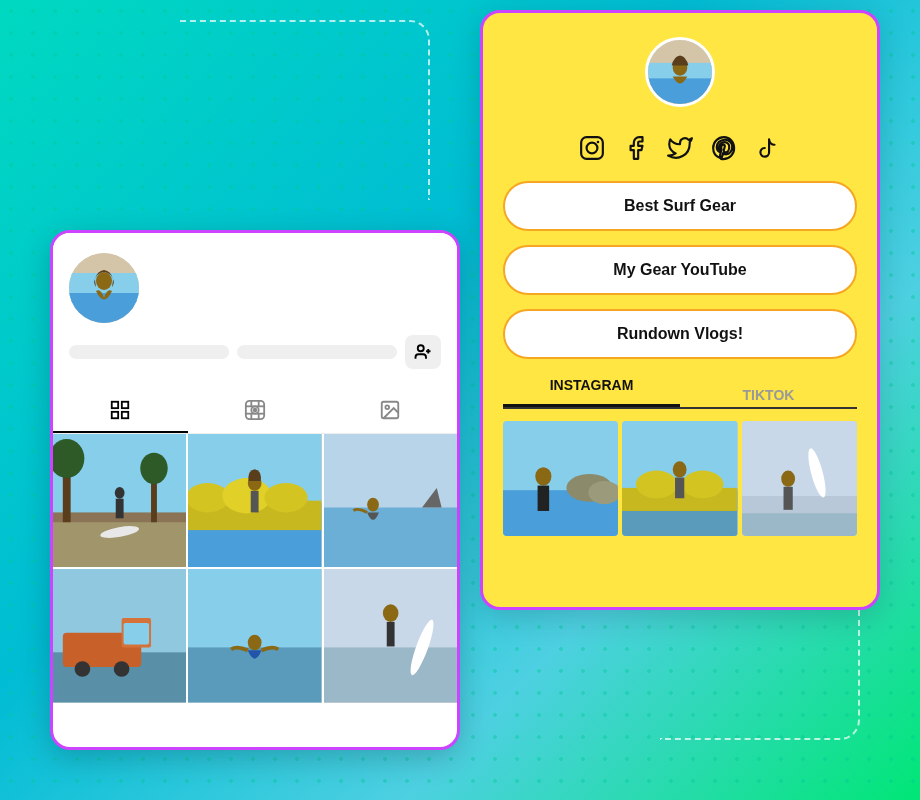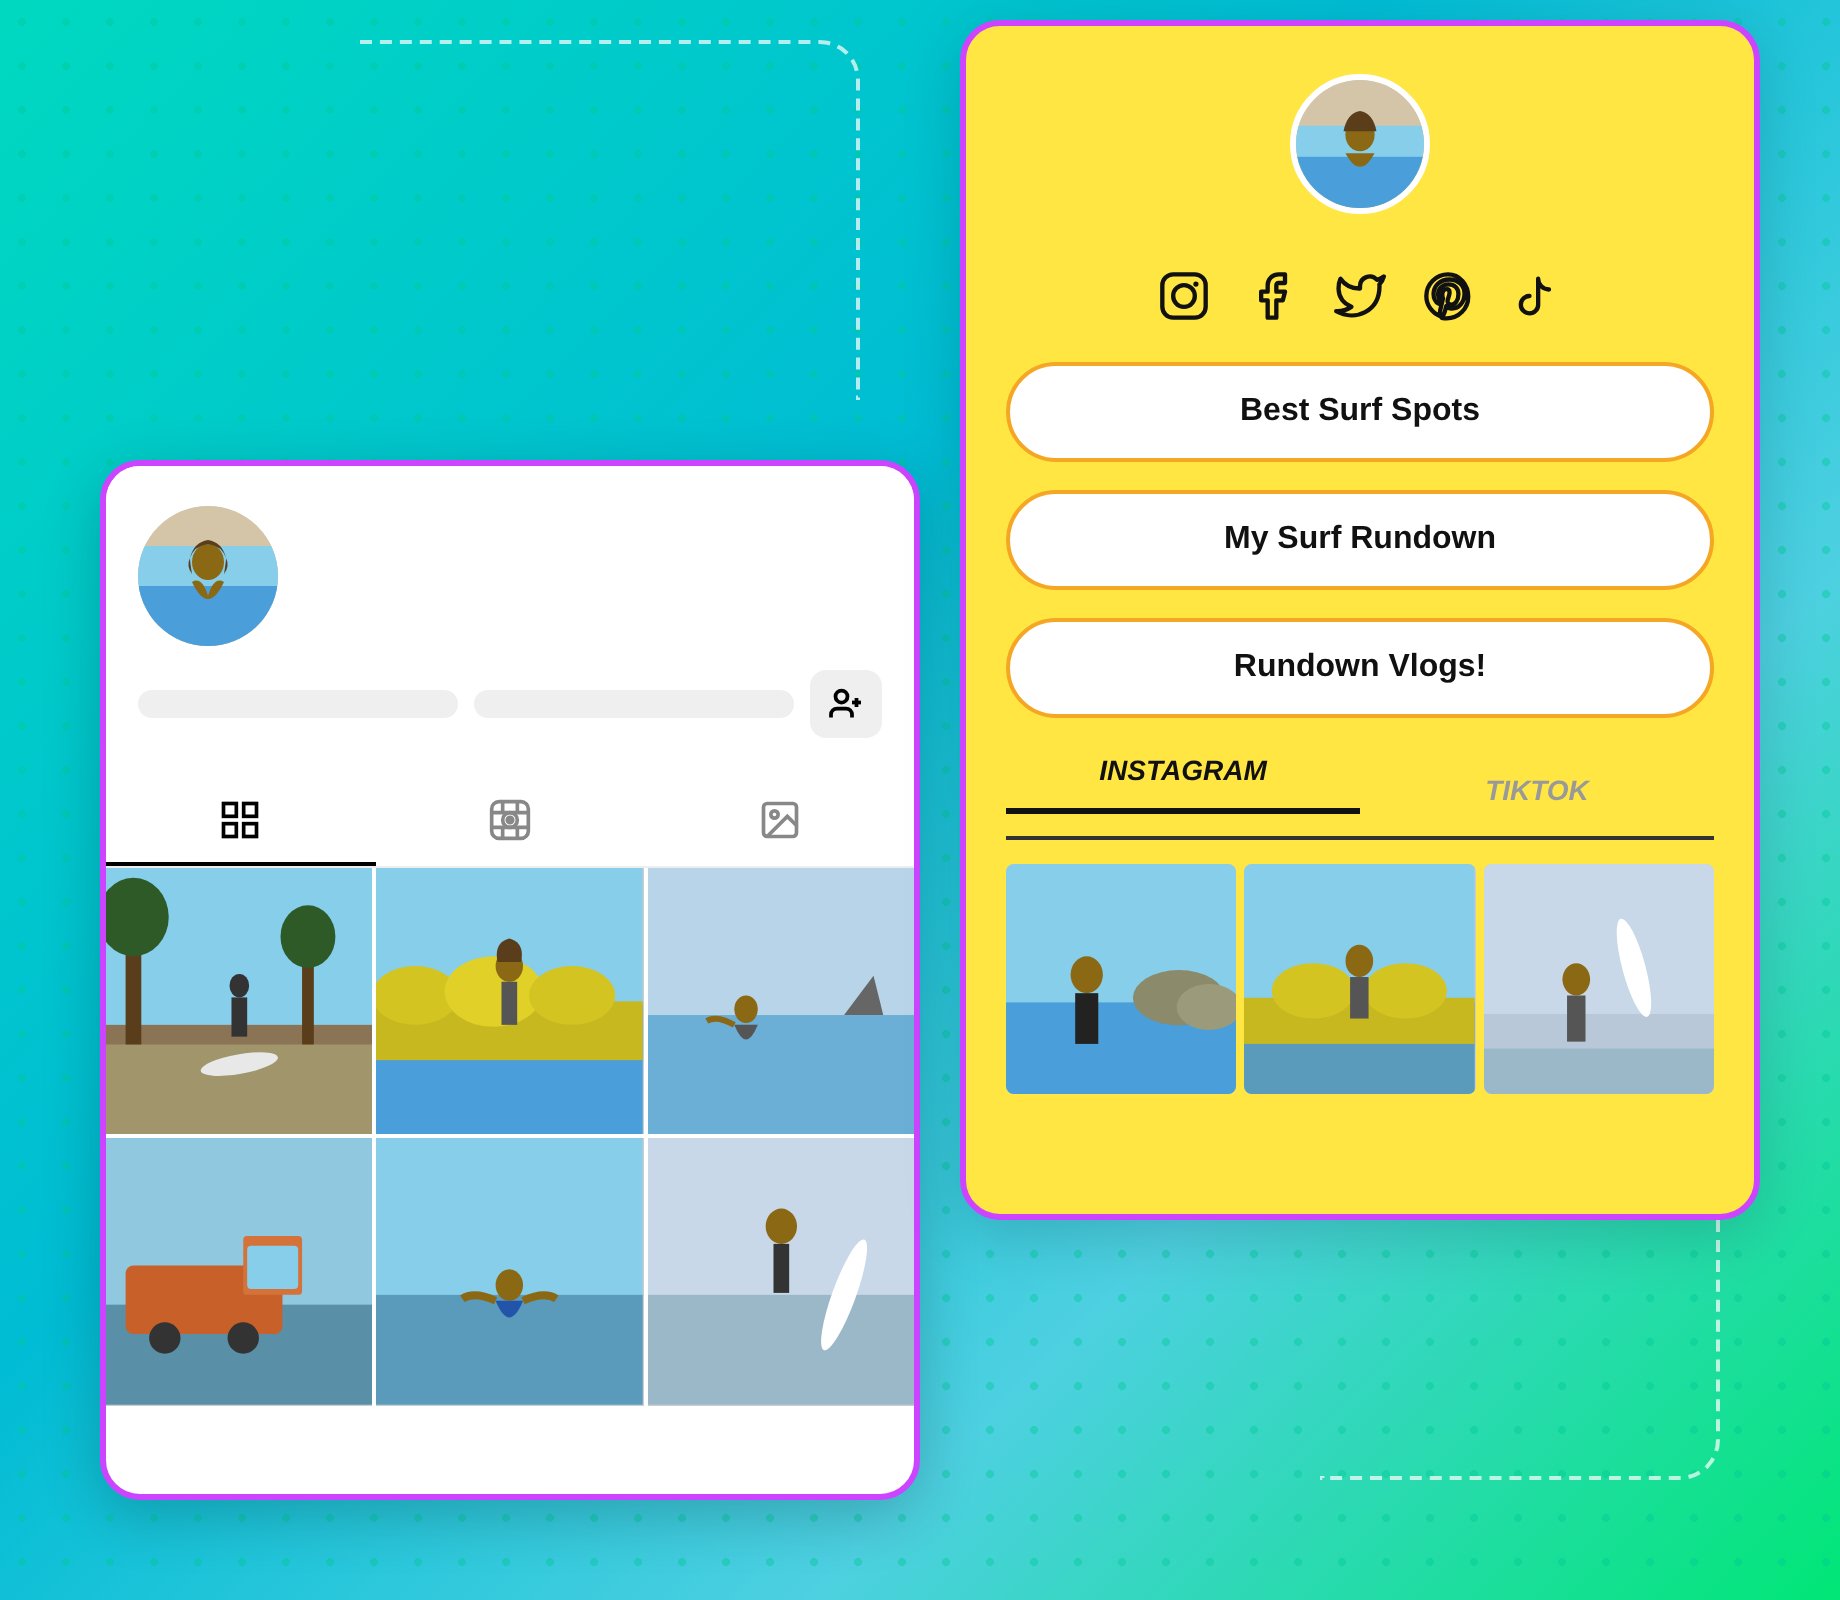--- a/index.html
+++ b/index.html
@@ -292,22 +292,21 @@
       color: #111;
       margin-top: 14px;
       cursor: pointer;
     }
 
     .lt-tabs {
       display: flex;
       width: 100%;
       margin-top: 18px;
       border-bottom: 2px solid #333;
-      padding-bottom: 11px;
-      font-style: italic;
+      padding-bottom: 0;
     }
 
     .lt-tab {
       flex: 1;
       text-align: center;
       font-size: 14px;
       font-weight: 700;
       cursor: pointer;
       padding-bottom: 4px;
     }
@@ -564,22 +563,22 @@
       </svg>
     </span>
 
     <span class="lt-social-icon">
       <svg width="26" height="26" viewBox="0 0 24 24" fill="none" stroke="#111" stroke-width="2" stroke-linecap="round" stroke-linejoin="round">
         <path d="M9 12a4 4 0 1 0 4 4V4a5 5 0 0 0 5 5"></path>
       </svg>
     </span>
   </div>
 
-  <button class="lt-link-btn">Best Surf Spots</button>
-  <button class="lt-link-btn">My Surf Rundown</button>
+  <button class="lt-link-btn">Best Surf Gear</button>
+  <button class="lt-link-btn">My Gear YouTube</button>
   <button class="lt-link-btn">Rundown Vlogs!</button>
 
   <div class="lt-tabs">
     <div class="lt-tab active" style="border-bottom: 3px solid #111;">INSTAGRAM</div>
     <div class="lt-tab inactive" style="color: #999; margin-top: 10px;">TIKTOK</div>
   </div>
 
   <div class="lt-photos">
     <div class="lt-photo">
       <svg viewBox="0 0 100 100" xmlns="http://www.w3.org/2000/svg">

